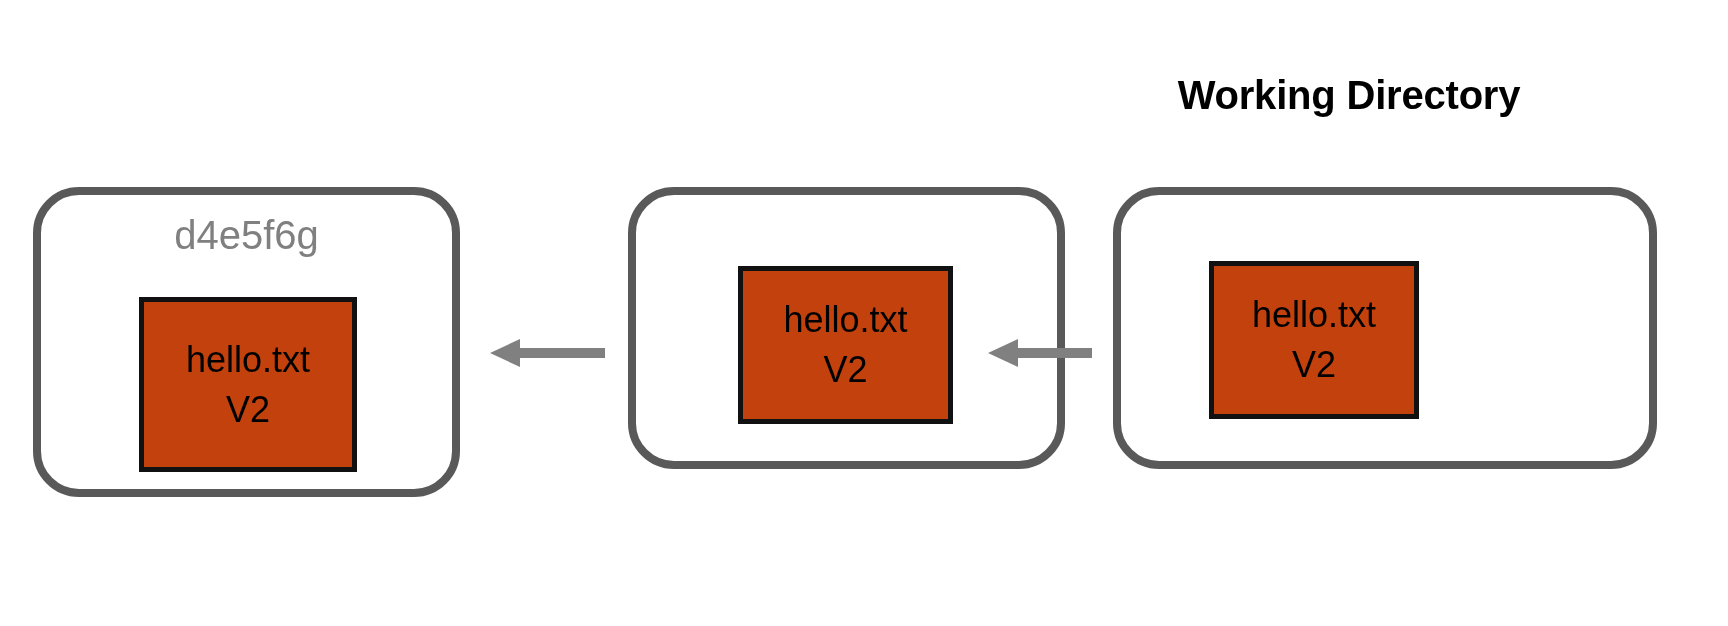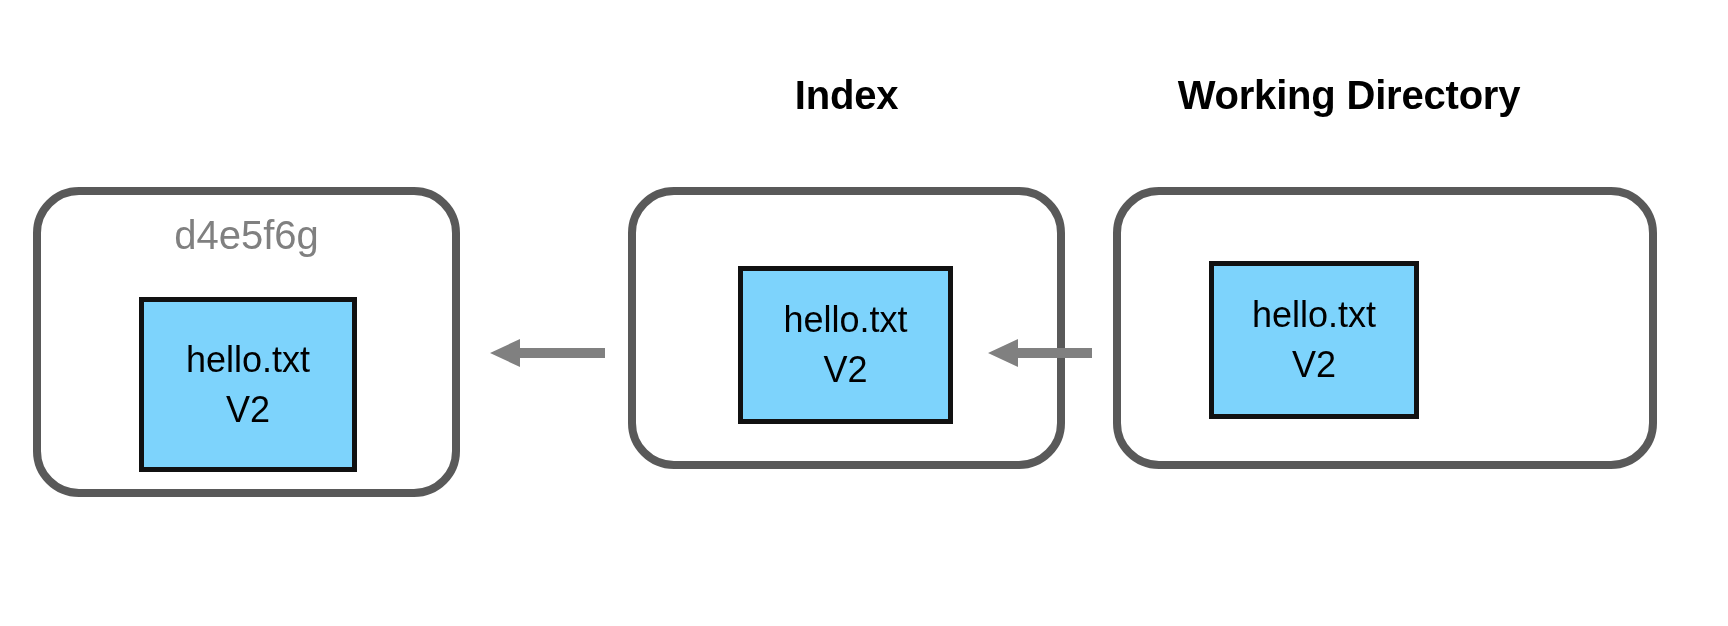--- a/index.html
+++ b/index.html
@@ -43,21 +43,21 @@
     color: #808080;
     font-size: 40px;
     line-height: 1;
     white-space: nowrap;
     text-align: center;
   }
 
   
   .file-card {
     position: absolute;
-    background: #7dd3fc;
+    background: #c2410c;
     border: 5px solid #111111;
     display: flex;
     flex-direction: column;
     align-items: center;
     justify-content: center;
   }
   .file-card .fname {
     color: #000000;
     font-size: 36px;
     line-height: 1;
@@ -92,21 +92,20 @@
       <span class="fver">V2</span>
     </div>
   </div>
 
   <div class="arrow" style="left:490px; top:336px; width:115px; height:34px;">
     <svg width="115" height="34" viewBox="0 0 115 34" xmlns="http://www.w3.org/2000/svg">
       <path d="M 0 17 L 30 3 L 30 12 L 115 12 L 115 22 L 30 22 L 30 31 Z" fill="#808080"></path>
     </svg>
   </div>
 
-  <div class="panel-title" style="left:628px; top:75px; width:437px;">Index</div>
 
   <div class="panel" style="left:628px; top:187px; width:437px; height:282px;">
 
     <div class="file-card" style="left:102px; top:71px; width:215px; height:158px;">
       <span class="fname">hello.txt</span>
       <span class="fver">V2</span>
     </div>
   </div>
 
   <div class="arrow" style="left:988px; top:336px; width:104px; height:34px;">

